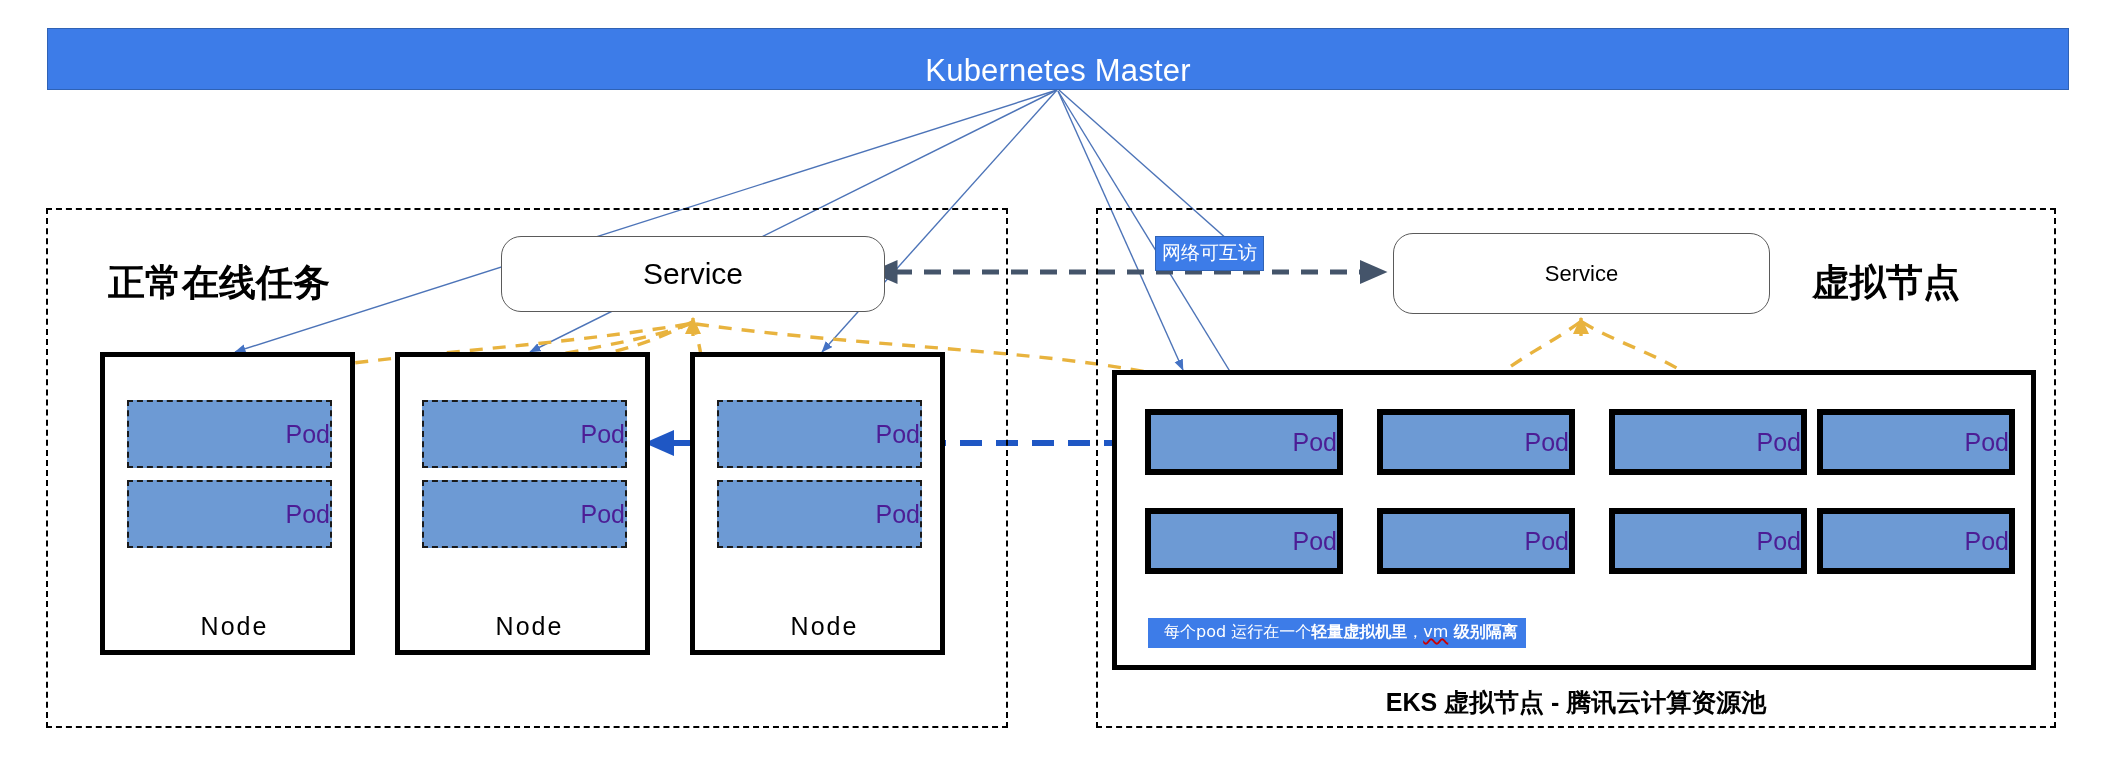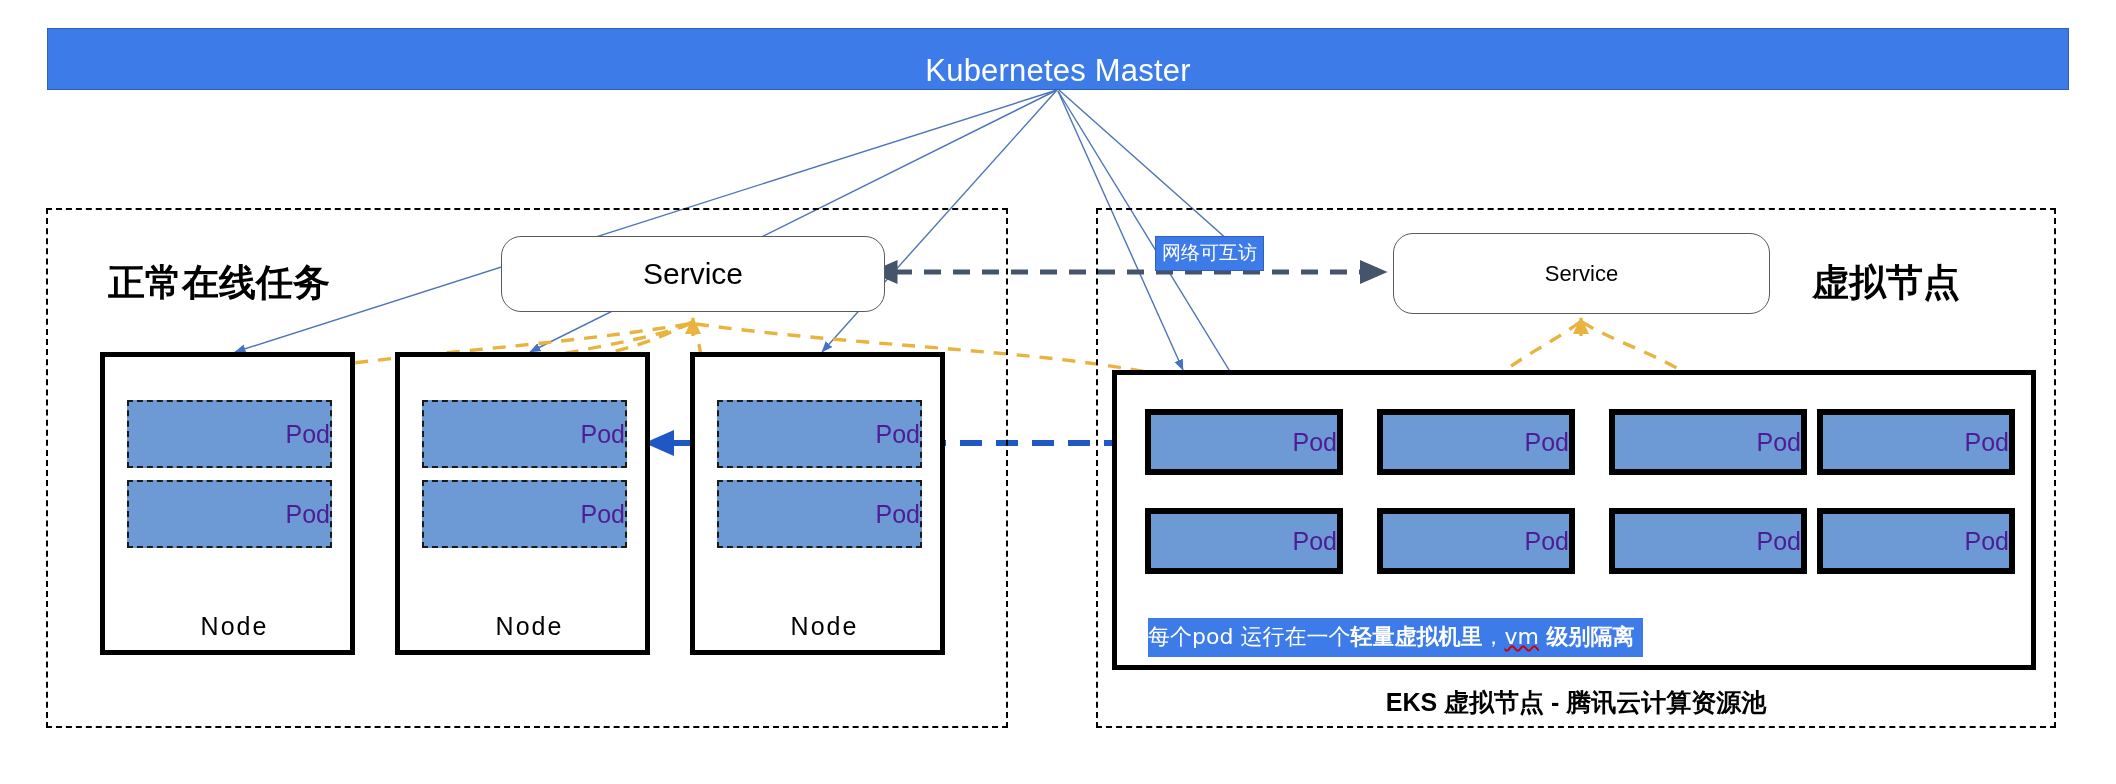--- a/index.html
+++ b/index.html
@@ -148,22 +148,22 @@
     left: 1155px;
     top: 224px;
     padding: 3px 6px 4px 6px;
     font-size: 19px;
     border: 1px solid #2f62b5;
     margin-top: 12px;
   }
   #label-vm {
     left: 1148px;
     top: 618px;
-    padding: 4px 8px 5px 0;
-    font-size: 22px;
+    padding: 4px 8px 5px 16px;
+    font-size: 16px;
   }
   #label-vm .bold { font-weight: bold; }
   #label-vm .spell {
     text-decoration: underline;
     text-decoration-style: wavy;
     text-decoration-color: #cc0000;
     text-decoration-thickness: 1.5px;
   }
 
   

